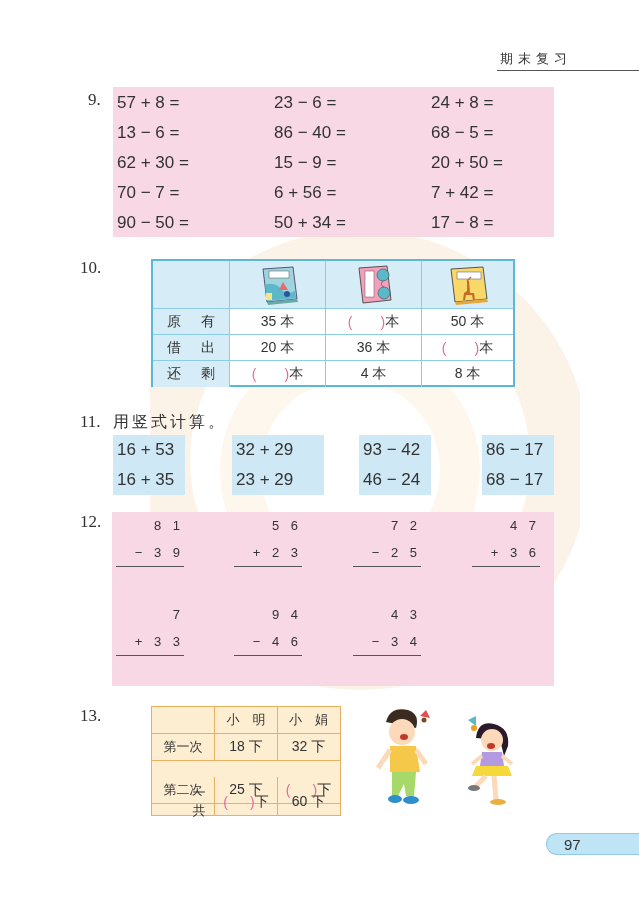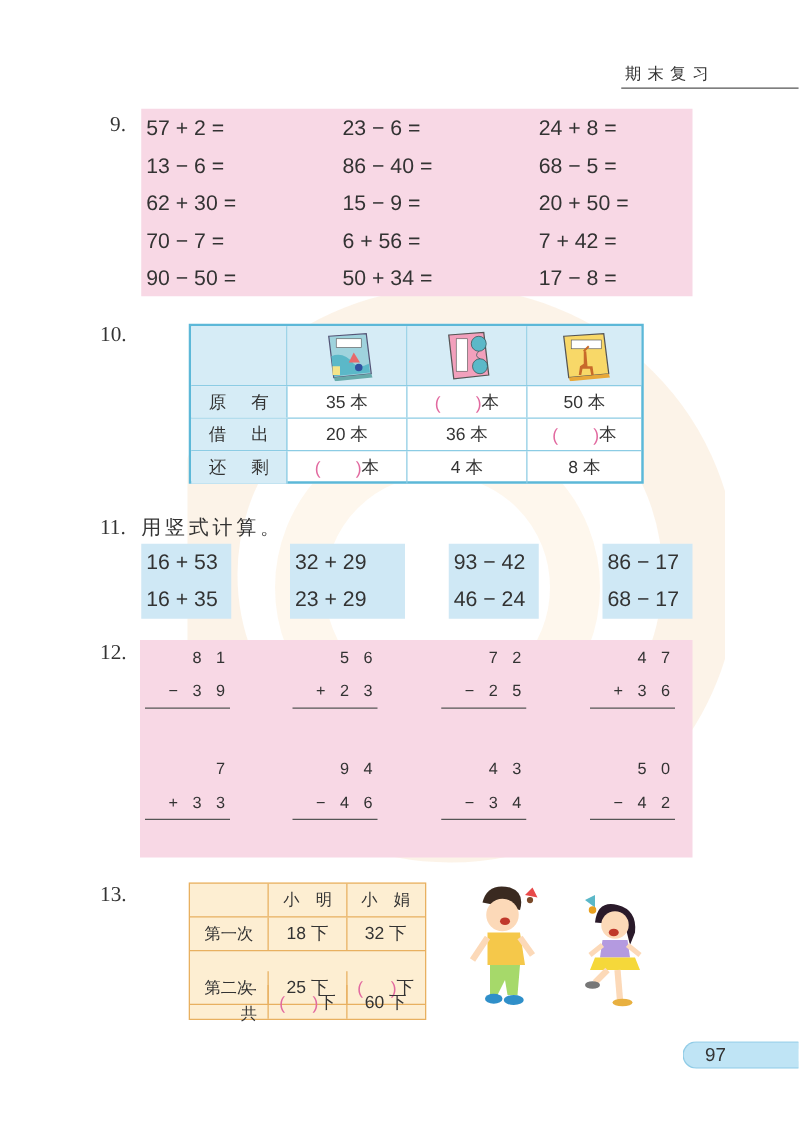--- a/index.html
+++ b/index.html
@@ -55,21 +55,21 @@
 <svg class="watermark" viewBox="0 0 430 600">
   <circle cx="210" cy="330" r="200" fill="none" stroke="#fbeede" stroke-width="60" opacity="0.7"></circle>
   <circle cx="200" cy="340" r="110" fill="none" stroke="#fdf3e6" stroke-width="40" opacity="0.7"></circle>
 </svg>
 
 <div class="header-title serif">期末复习</div>
 <div class="header-rule"></div>
 
 <div class="qnum" style="left:88px;top:90px;">9.</div>
 <div class="q9">
-  <div class="cell" style="left:4px;top:6px;">57 + 2 =</div>
+  <div class="cell" style="left:4px;top:6px;">57 + 8 =</div>
   <div class="cell" style="left:161px;top:6px;">23 − 6 =</div>
   <div class="cell" style="left:318px;top:6px;">24 + 8 =</div>
   <div class="cell" style="left:4px;top:36px;">13 − 6 =</div>
   <div class="cell" style="left:161px;top:36px;">86 − 40 =</div>
   <div class="cell" style="left:318px;top:36px;">68 − 5 =</div>
   <div class="cell" style="left:4px;top:66px;">62 + 30 =</div>
   <div class="cell" style="left:161px;top:66px;">15 − 9 =</div>
   <div class="cell" style="left:318px;top:66px;">20 + 50 =</div>
   <div class="cell" style="left:4px;top:96px;">70 − 7 =</div>
   <div class="cell" style="left:161px;top:96px;">6 + 56 =</div>
@@ -206,25 +206,20 @@
   <div class="vert" style="left:122px;top:89px;">
     <div class="l1">9 4</div>
     <div class="l2">− 4 6</div>
     <div class="ln"></div>
   </div>
   <div class="vert" style="left:241px;top:89px;">
     <div class="l1">4 3</div>
     <div class="l2">− 3 4</div>
     <div class="ln"></div>
   </div>
-  <div class="vert" style="left:360px;top:89px;">
-    <div class="l1">5 0</div>
-    <div class="l2">− 4 2</div>
-    <div class="ln"></div>
-  </div>
 </div>
 
 <div class="qnum" style="left:80px;top:706px;">13.</div>
 <div class="t13">
   <div class="row" style="top:0;height:27px;">
     <div class="c" style="width:63px;"></div>
     <div class="c cn" style="width:63px;">小　明</div>
     <div class="c cn" style="width:61px;">小　娟</div>
   </div>
   <div class="row" style="top:27px;height:27px;">

